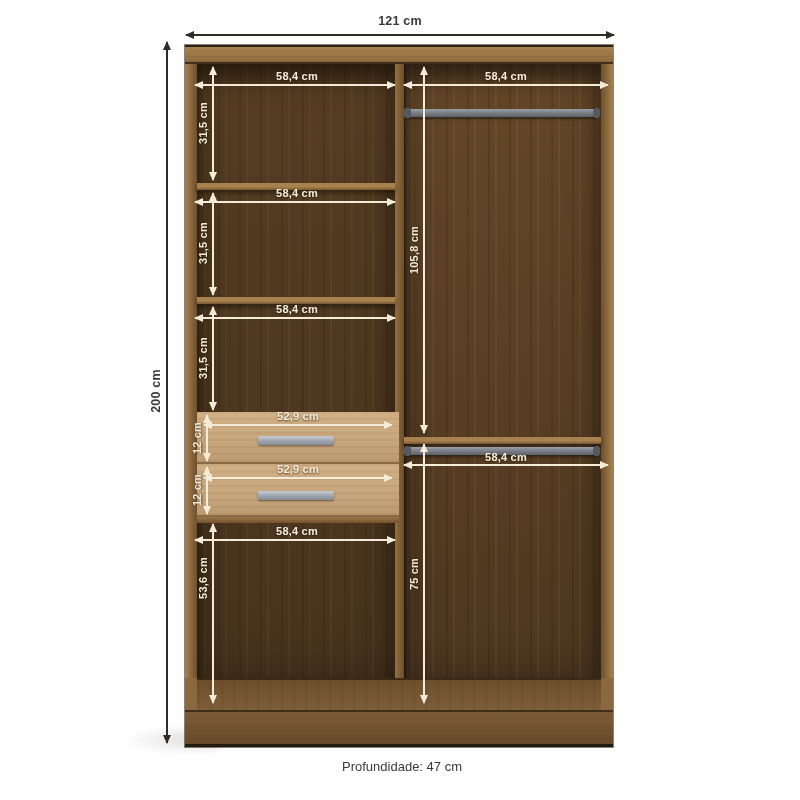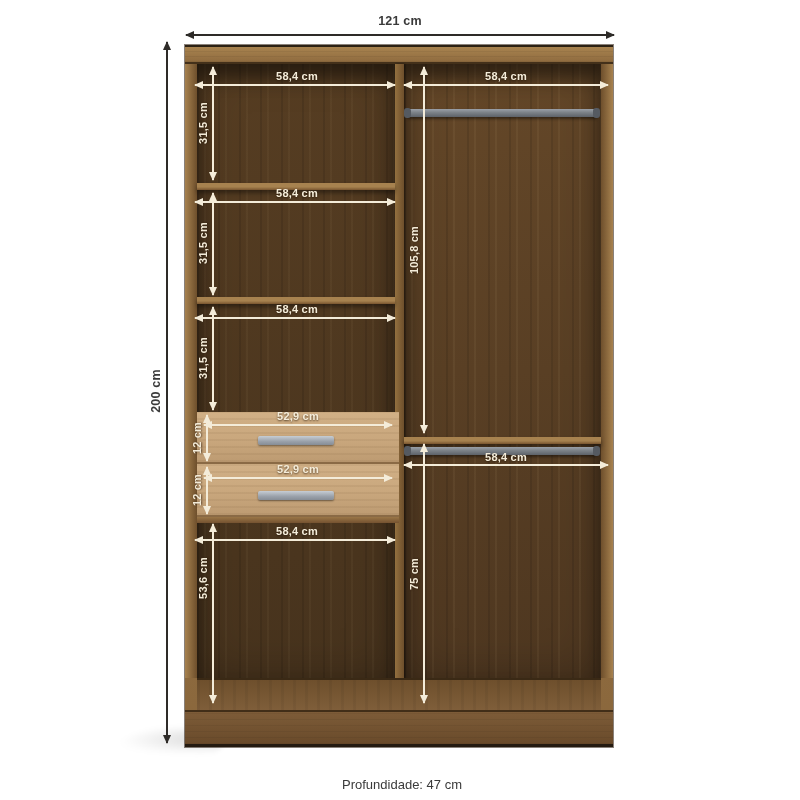--- a/index.html
+++ b/index.html
@@ -67,21 +67,21 @@
        linear-gradient(180deg,#6e4f2c,#7f5e3a);
      border-top:2px solid #3a2915;box-sizing:border-box;}
   .base{position:absolute;left:185px;top:710px;width:428px;height:37px;
      background:
        repeating-linear-gradient(0deg, rgba(0,0,0,.05) 0 1px, transparent 1px 6px),
        linear-gradient(180deg,#7d5c38,#694a2a);
      border-top:2px solid #412e18;border-bottom:3px solid #241a10;box-sizing:border-box;}
   .ground-shadow{position:absolute;left:118px;top:728px;width:110px;height:26px;
      background:radial-gradient(ellipse at 85% 40%, rgba(0,0,0,.16), transparent 70%);
      transform:skewX(-42deg);filter:blur(3px);}
-  .depth{position:absolute;left:402px;top:784px;transform:translate(-50%,-50%);
+  .depth{position:absolute;left:402px;top:766px;transform:translate(-50%,-50%);
      font-size:13px;color:#3a3a3a;white-space:nowrap;}
 </style>
 </head>
 <body>
 
 <div id="canvas">
 
   <div class="frame"></div>
   <div class="ground-shadow"></div>
   <div class="wall left"></div>

